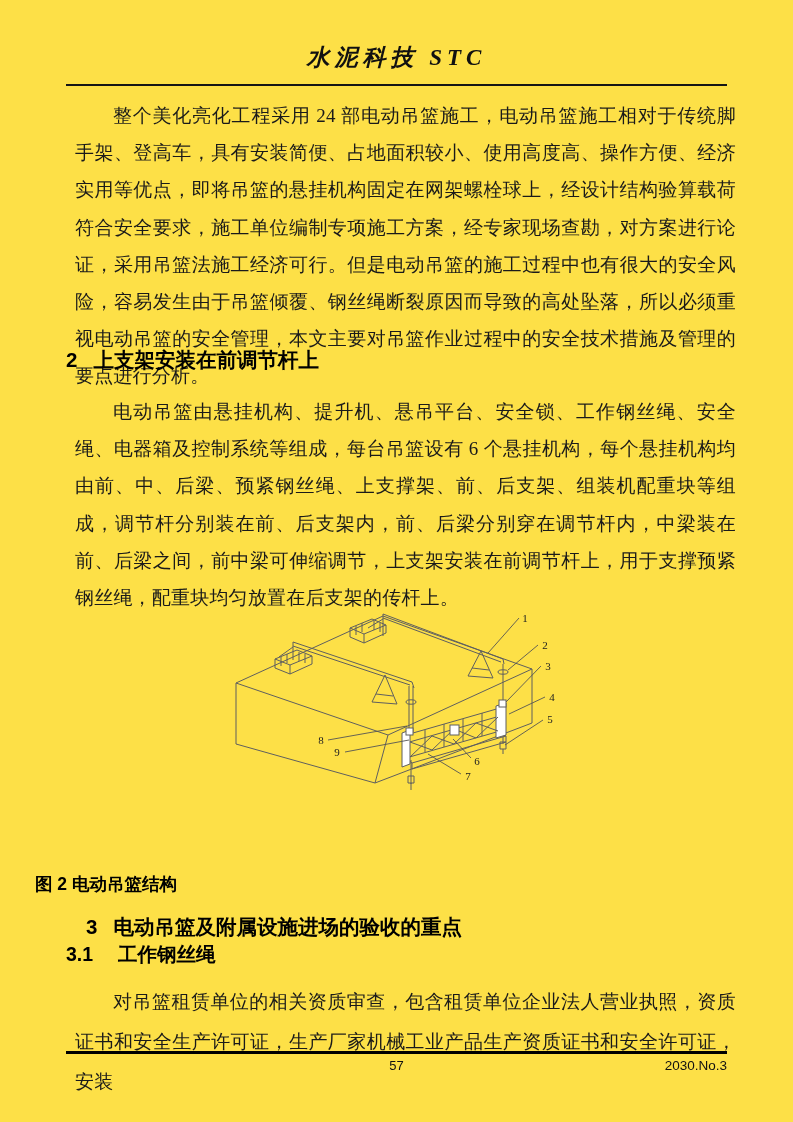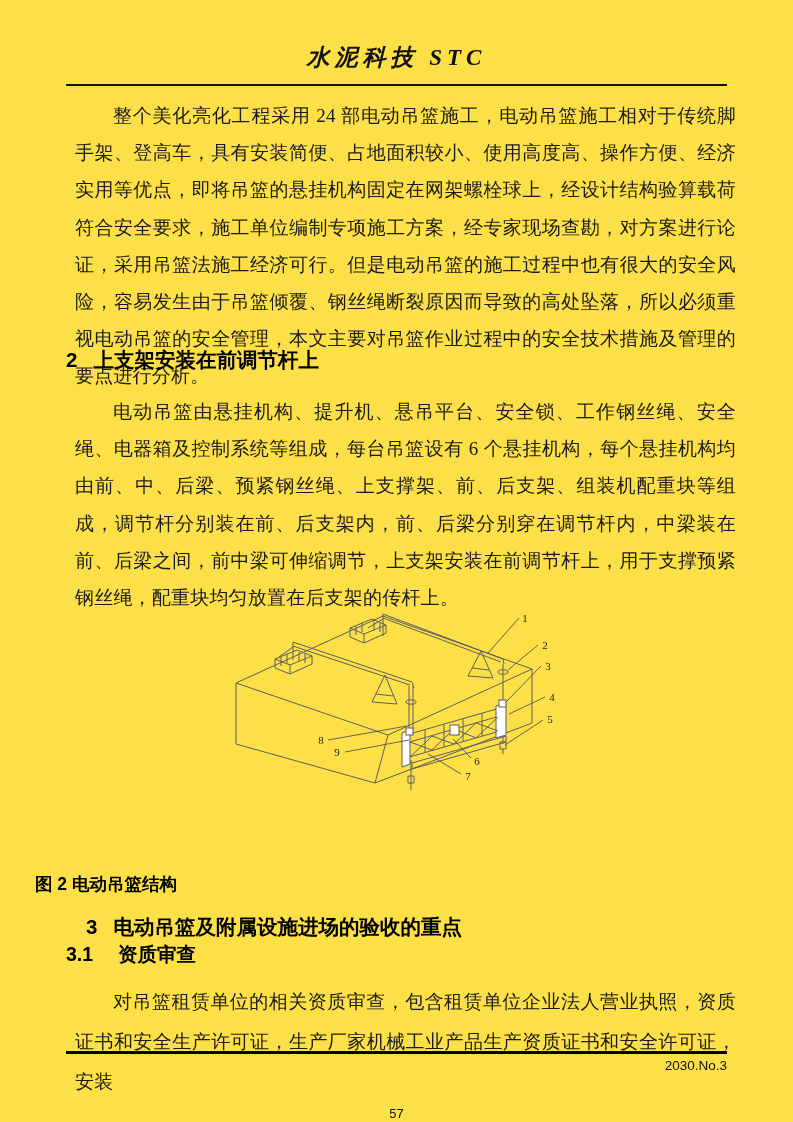--- a/index.html
+++ b/index.html
@@ -37,21 +37,21 @@
     display:grid;grid-template-columns:98px 93px 77px auto;row-gap:5px;
     font-size:15px;font-weight:bold;line-height:21px;color:#222;
   }
   .fig-caption{
     position:absolute;left:0;right:0;top:872px;text-align:left;
     font-family:"Liberation Sans","DejaVu Sans",sans-serif;font-weight:bold;font-size:17.5px;color:#000;margin-left:35px;
   }
   .footer-rule{position:absolute;left:66px;width:661px;top:1051px;border-top:3px solid #000;}
   .footer-page{
     position:absolute;left:0;right:0;top:1058px;text-align:center;
-    font-family:"Liberation Sans","DejaVu Sans",sans-serif;font-size:13px;color:#111;margin-top:48px;
+    font-family:"Liberation Sans","DejaVu Sans",sans-serif;font-size:13px;color:#111;
   }
   .footer-issue{
     position:absolute;right:66px;top:1058px;
     font-family:"Liberation Sans","DejaVu Sans",sans-serif;font-size:13.5px;color:#111;
   }
   .diagram path,.diagram ellipse,.diagram rect,.diagram line{stroke:#5f5f5f;stroke-width:1;fill:none;}
   .diagram .boxfill{fill:#ffffff;}
   .diagram .callout-line{stroke:#555;stroke-width:0.9;}
   .diagram text{fill:#222;font-family:"Liberation Serif","DejaVu Serif",serif;font-size:11px;stroke:none;}
 </style>
@@ -126,21 +126,21 @@
         <text x="137" y="154" text-anchor="middle">9</text>
       </g>
     </svg>
   </div>
 
 
   <div class="fig-caption">图 2 电动吊篮结构</div>
 
   <h2 class="sec-head h3"><span class="sec-num">3</span><span>电动吊篮及附属设施进场的验收的重点</span></h2>
 
-  <h3 class="sec-head h31"><span class="sub-num">3.1</span><span>资质审查</span></h3>
+  <h3 class="sec-head h31"><span class="sub-num">3.1</span><span>工作钢丝绳</span></h3>
 
   <p class="body-par p3">对吊篮租赁单位的相关资质审查，包含租赁单位企业法人营业执照，资质证书和安全生产许可证，生产厂家机械工业产品生产资质证书和安全许可证，安装</p>
 
   <div class="footer-rule"></div>
   <div class="footer-page">57</div>
   <div class="footer-issue">2030.No.3</div>
 
 </div>
 
 </body></html>

